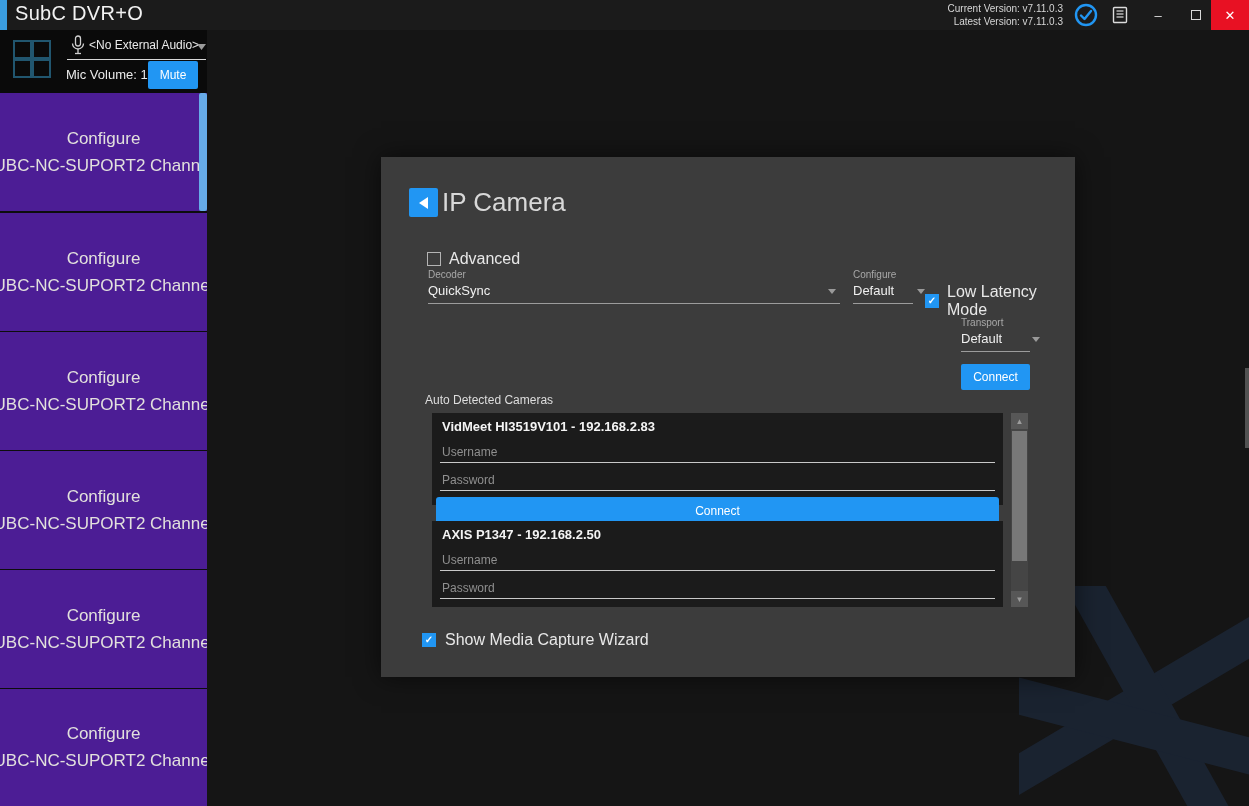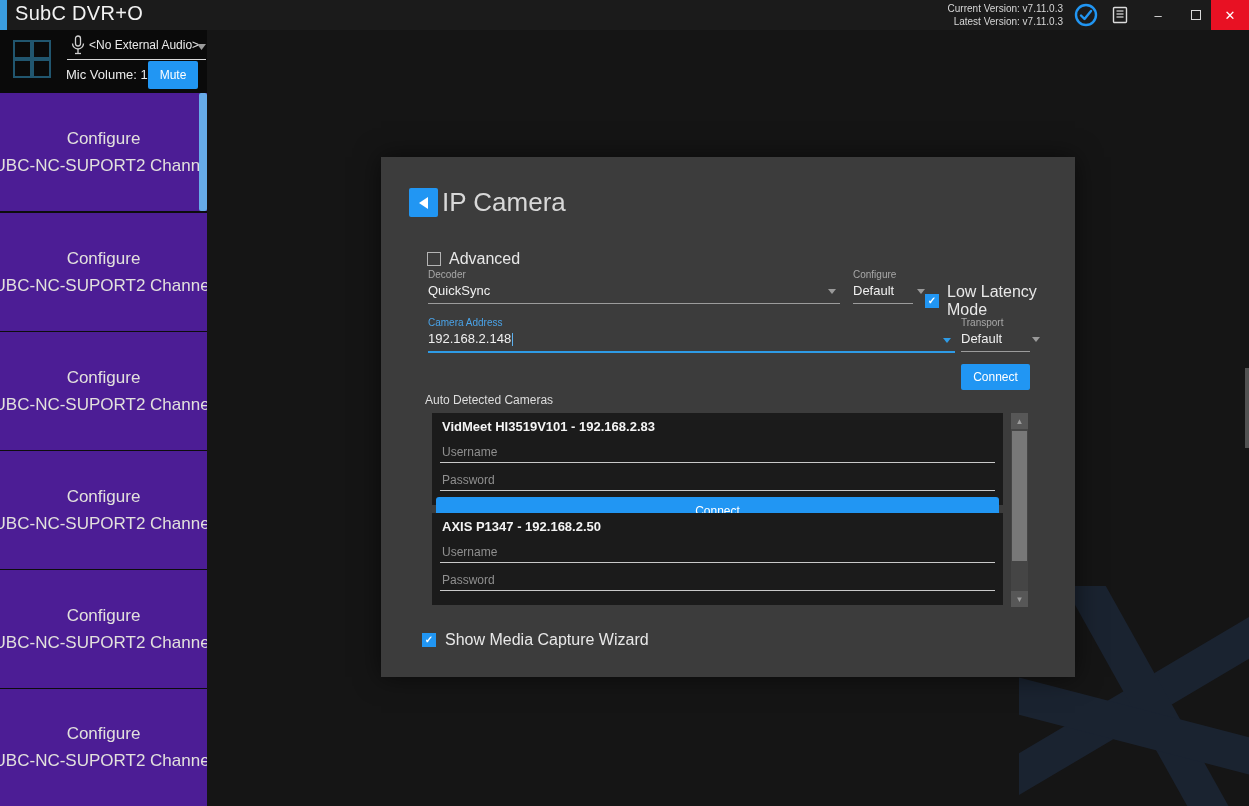--- a/index.html
+++ b/index.html
@@ -74,21 +74,21 @@
   .lowlatency-row  { position:absolute; left:544px; top:126px; display:flex; align-items:center; gap:8px; }
   .address-field   { left:47px;  top:160px; width:527px; }
   .transport-field { left:580px; top:160px; width:69px; }
 
   .connect-top-btn { position:absolute; left:580px; top:207px; width:69px; height:26px; background:#2196f3; color:#fff;
                      border:none; border-radius:2px; font-size:12px; }
 
   .autodetected-label { position:absolute; left:44px; top:236px; font-size:12px; color:#dedede; }
 
   .camera-list { position:absolute; left:51px; top:256px; width:571px; height:194px; overflow:hidden; }
-  .camera-card { position:relative; width:571px; height:92px; background:#1b1b1b; margin-bottom:8px; }
+  .camera-card { position:relative; width:571px; height:92px; background:#1b1b1b; margin-bottom:16px; }
   .card-title { position:absolute; left:10px; top:6px; font-size:13px; font-weight:bold; color:#f4f4f4; }
   .card-row { position:absolute; left:8px; width:555px; height:22px; border-bottom:1px solid #c9c9c9; }
   .card-row input { width:100%; height:100%; background:transparent; border:none; outline:none;
                     font-size:12px; color:#e8e8e8; padding-left:2px; }
   .card-row input::placeholder { color:#8f8f8f; }
   .row-user { top:28px; } .row-pass { top:56px; }
   .card-connect { position:absolute; left:4px; top:84px; width:563px; height:27px; background:#2196f3; color:#fff;
                   border:none; border-radius:3px; font-size:12px; }
 
   .list-scrollbar { position:absolute; left:630px; top:256px; width:17px; height:194px; background:#454545; }
@@ -221,26 +221,20 @@
         <div class="fvalue">Default</div>
         <div class="funderline"></div>
         <span class="caret" style="right:-12px"></span>
       </div>
 
       <div class="lowlatency-row">
         <span class="checkbox checked">✓</span>
         <span class="check-label">Low Latency Mode</span>
       </div>
 
-      <div class="field blue address-field">
-        <div class="flabel">Camera Address</div>
-        <div class="fvalue"><span>192.168.2.148</span><span class="text-caret"></span></div>
-        <div class="funderline"></div>
-        <span class="caret"></span>
-      </div>
 
       <div class="field transport-field">
         <div class="flabel">Transport</div>
         <div class="fvalue">Default</div>
         <div class="funderline"></div>
         <span class="caret" style="right:-10px"></span>
       </div>
 
       <button class="connect-top-btn">Connect</button>
 

